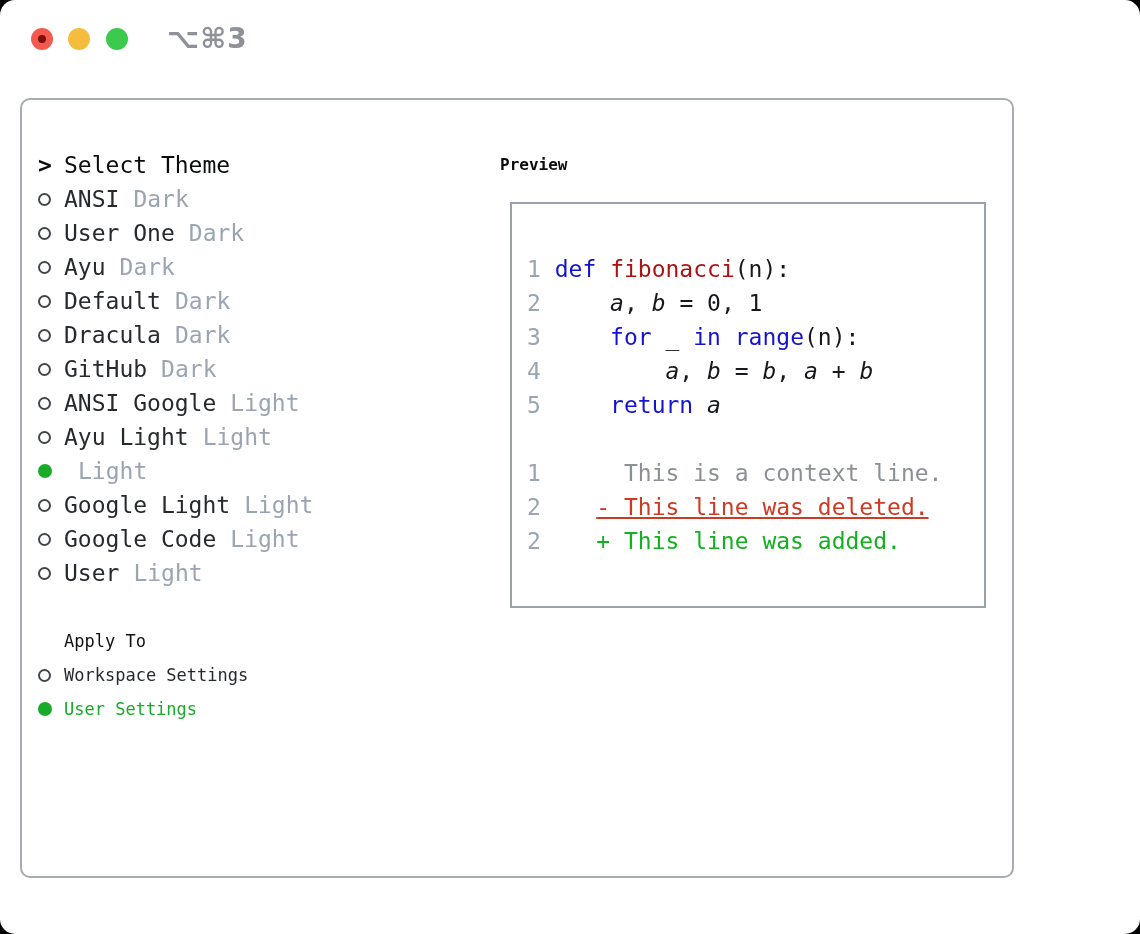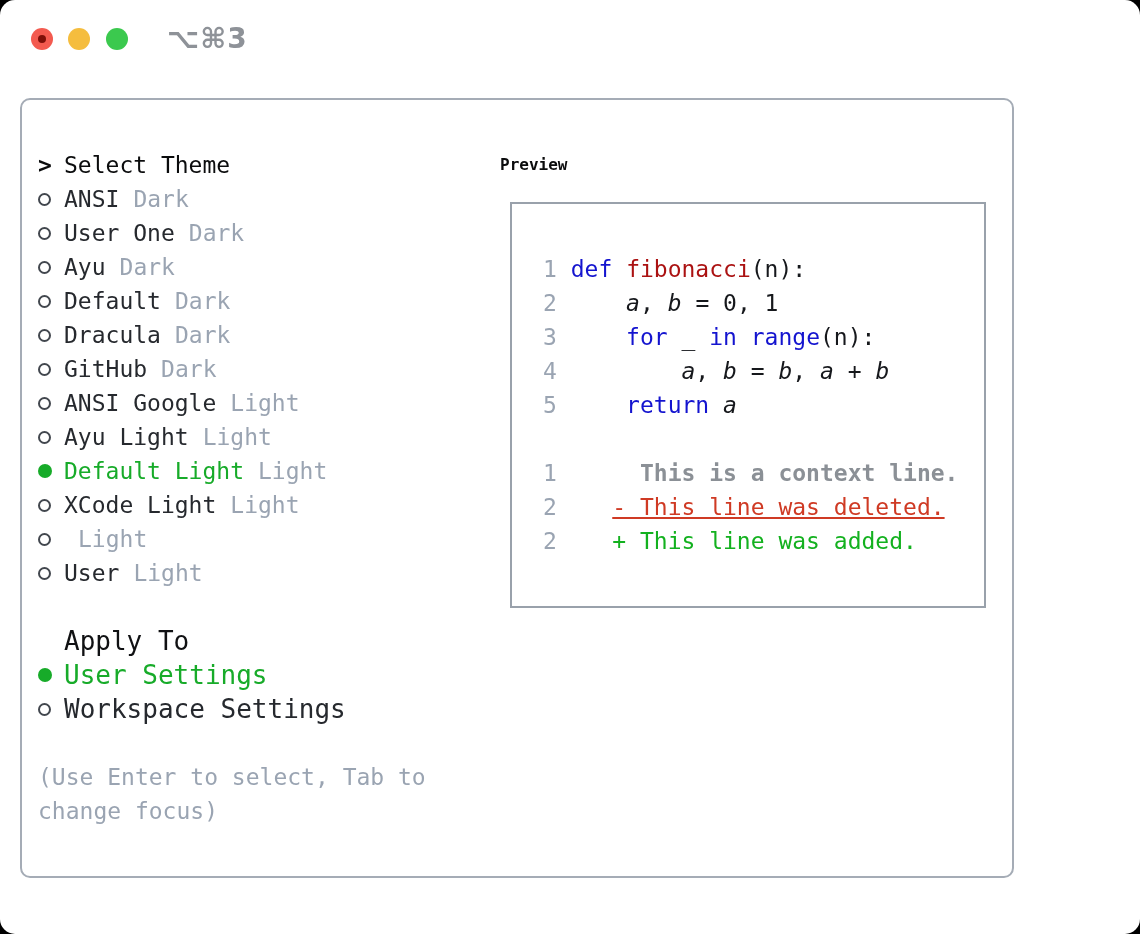--- a/index.html
+++ b/index.html
@@ -40,42 +40,42 @@
   .row{display:flex;align-items:center;height:34px;white-space:pre;}
   .marker{width:26px;display:flex;align-items:center;}
   .arrow{font-weight:700;color:#0b0c0d;}
   .dot{width:13px;height:13px;box-sizing:border-box;border:2px solid #42474e;border-radius:50%;}
   .dot-on{width:14px;height:14px;border:none;background:var(--accent_green);}
   .header-text{font-weight:400;color:#0b0c0d;}
   .plain-header{font-weight:400;color:#101113;}
   .name{color:var(--text_dark);}
   .variant{color:var(--dim_gray);padding-left:14px;}
   .row.selected .name{color:var(--accent_green);}
-  .apply-col{position:absolute;left:38px;top:624px;font-size:26px;line-height:34px;}
+  .apply-col{position:absolute;left:38px;top:624px;font-size:17px;line-height:34px;}
   .hint{
     position:absolute;left:38px;top:760px;width:424px;
     font-size:23px;line-height:34px;color:var(--dim_gray);
   }
   
   .preview-title{
     position:absolute;left:500px;top:148px;height:34px;line-height:34px;
     font-size:16px;font-weight:700;color:#0b0c0d;
   }
   .pbox{
     position:absolute;left:510px;top:202px;width:476px;height:406px;
     border:2px solid var(--box_border_gray);box-sizing:border-box;
   }
   .code{position:absolute;left:527px;top:252px;font-size:23px;white-space:pre;}
-  .cline{height:34px;line-height:34px;margin-left:16px;}
+  .cline{height:34px;line-height:34px;}
   .tok-num{color:var(--dim_gray);}
   .tok-pl{color:#16181c;}
   .tok-kw{color:var(--keyword_blue);}
   .tok-fn{color:var(--function_red);}
   .tok-var{color:#16181c;font-style:italic;}
-  .tok-ctx{color:var(--context_gray);font-weight:bold;}
+  .tok-ctx{color:var(--context_gray);}
   .tok-del{color:var(--deleted_red);text-decoration:underline;}
   .tok-add{color:var(--added_green);}
 </style>
 </head>
 <body>
 
 <div class="screen">
 
   <div>
     <span class="tl tl-red">
@@ -95,37 +95,36 @@
     </div>
     <div id="theme-list">
         <div class="row"><span class="marker"><span class="dot"></span></span><span class="name">ANSI</span><span class="variant">Dark</span></div>
         <div class="row"><span class="marker"><span class="dot"></span></span><span class="name">User One</span><span class="variant">Dark</span></div>
         <div class="row"><span class="marker"><span class="dot"></span></span><span class="name">Ayu</span><span class="variant">Dark</span></div>
         <div class="row"><span class="marker"><span class="dot"></span></span><span class="name">Default</span><span class="variant">Dark</span></div>
         <div class="row"><span class="marker"><span class="dot"></span></span><span class="name">Dracula</span><span class="variant">Dark</span></div>
         <div class="row"><span class="marker"><span class="dot"></span></span><span class="name">GitHub</span><span class="variant">Dark</span></div>
         <div class="row"><span class="marker"><span class="dot"></span></span><span class="name">ANSI Google</span><span class="variant">Light</span></div>
         <div class="row"><span class="marker"><span class="dot"></span></span><span class="name">Ayu Light</span><span class="variant">Light</span></div>
-        <div class="row selected"><span class="marker"><span class="dot dot-on"></span></span><span class="name">Default Light</span><span class="variant">Light</span></div>
-        <div class="row"><span class="marker"><span class="dot"></span></span><span class="name">XCode Light</span><span class="variant">Light</span></div>
-        <div class="row"><span class="marker"><span class="dot"></span></span><span class="variant">Light</span></div>
+        <div class="row selected"><span class="marker"><span class="dot dot-on"></span></span><span class="variant">Light</span></div>
+        <div class="row"><span class="marker"><span class="dot"></span></span><span class="name">Google Light</span><span class="variant">Light</span></div>
+        <div class="row"><span class="marker"><span class="dot"></span></span><span class="name">Google Code</span><span class="variant">Light</span></div>
         <div class="row"><span class="marker"><span class="dot"></span></span><span class="name">User</span><span class="variant">Light</span></div>
       </div>
   </div>
 
   <div class="apply-col">
     <div class="row">
       <span class="marker"></span>
       <span class="plain-header">Apply To</span>
     </div>
     <div id="apply-options">
+        <div class="row"><span class="marker"><span class="dot"></span></span><span class="name">Workspace Settings</span></div>
         <div class="row selected"><span class="marker"><span class="dot dot-on"></span></span><span class="name">User Settings</span></div>
-        <div class="row"><span class="marker"><span class="dot"></span></span><span class="name">Workspace Settings</span></div>
       </div>
   </div>
 
-  <div class="hint">(Use Enter to select, Tab to change focus)</div>
 
   <div class="preview-title">Preview</div>
   <div class="pbox"></div>
   <div class="code" id="preview-code"><div class="cline"><span class="tok-num">1</span><span class="tok-pl"> </span><span class="tok-kw">def</span><span class="tok-pl"> </span><span class="tok-fn">fibonacci</span><span class="tok-pl">(n):</span></div><div class="cline"><span class="tok-num">2</span><span class="tok-pl">     </span><span class="tok-var">a</span><span class="tok-pl">, </span><span class="tok-var">b</span><span class="tok-pl"> = 0, 1</span></div><div class="cline"><span class="tok-num">3</span><span class="tok-pl">     </span><span class="tok-kw">for</span><span class="tok-pl"> _ </span><span class="tok-kw">in</span><span class="tok-pl"> </span><span class="tok-kw">range</span><span class="tok-pl">(n):</span></div><div class="cline"><span class="tok-num">4</span><span class="tok-pl">         </span><span class="tok-var">a</span><span class="tok-pl">, </span><span class="tok-var">b</span><span class="tok-pl"> = </span><span class="tok-var">b</span><span class="tok-pl">, </span><span class="tok-var">a</span><span class="tok-pl"> + </span><span class="tok-var">b</span></div><div class="cline"><span class="tok-num">5</span><span class="tok-pl">     </span><span class="tok-kw">return</span><span class="tok-pl"> </span><span class="tok-var">a</span></div><div class="cline"></div><div class="cline"><span class="tok-num">1</span><span class="tok-pl">      </span><span class="tok-ctx">This is a context line.</span></div><div class="cline"><span class="tok-num">2</span><span class="tok-pl">    </span><span class="tok-del">- This line was deleted.</span></div><div class="cline"><span class="tok-num">2</span><span class="tok-pl">    </span><span class="tok-add">+ This line was added.</span></div></div>
 
 </div>
 
 </body></html>

